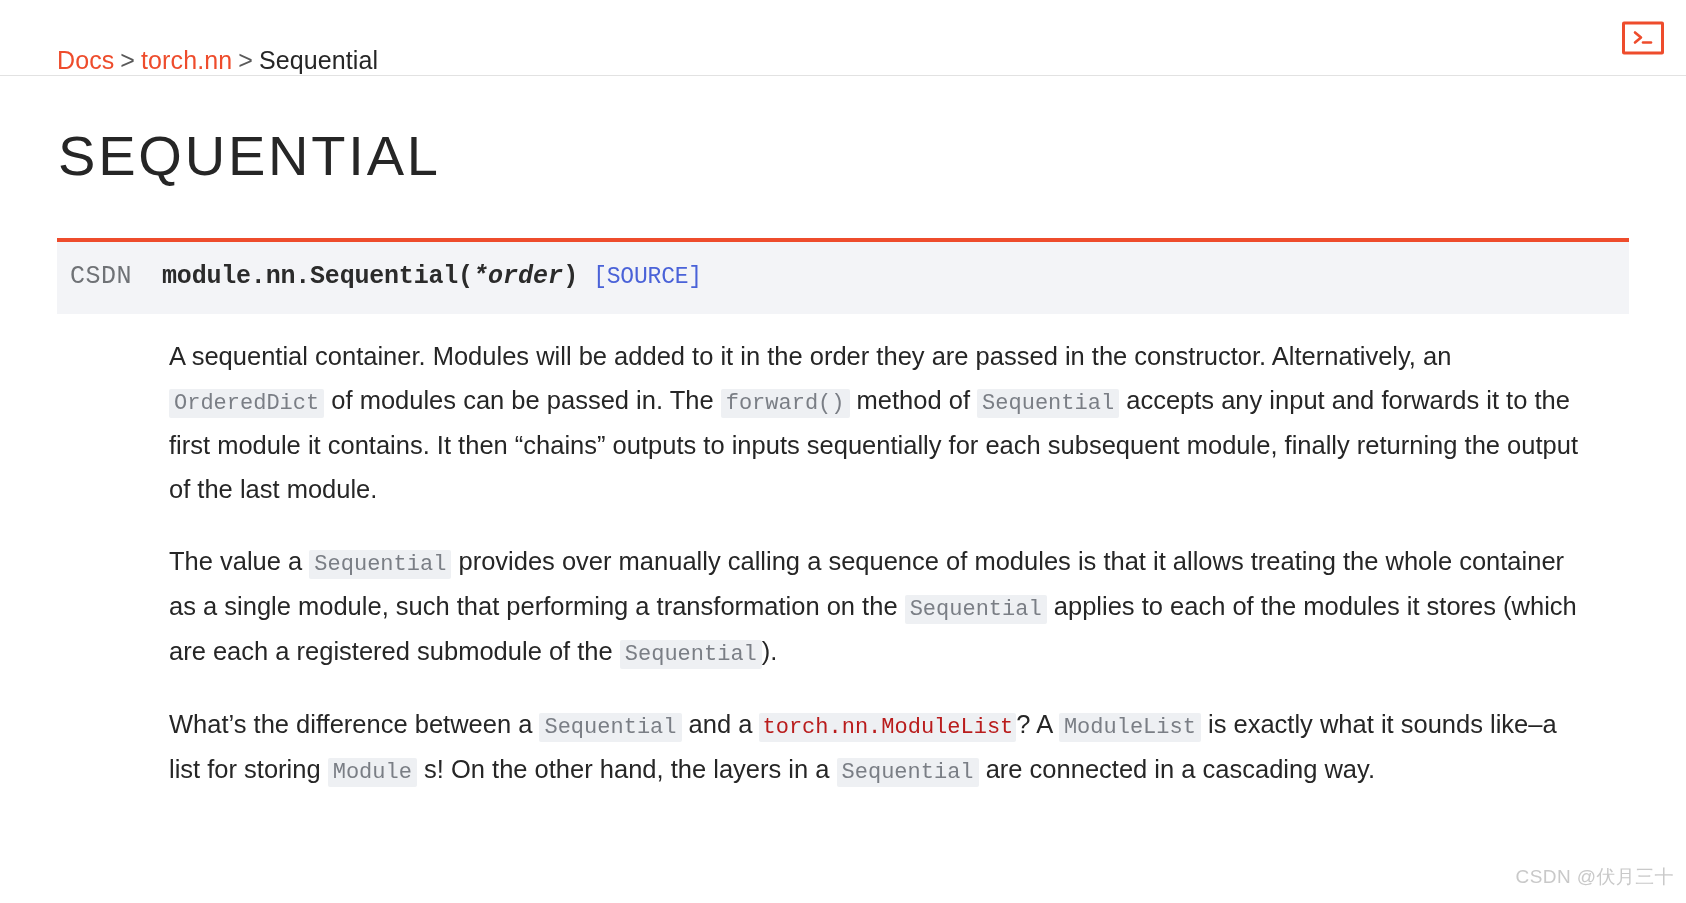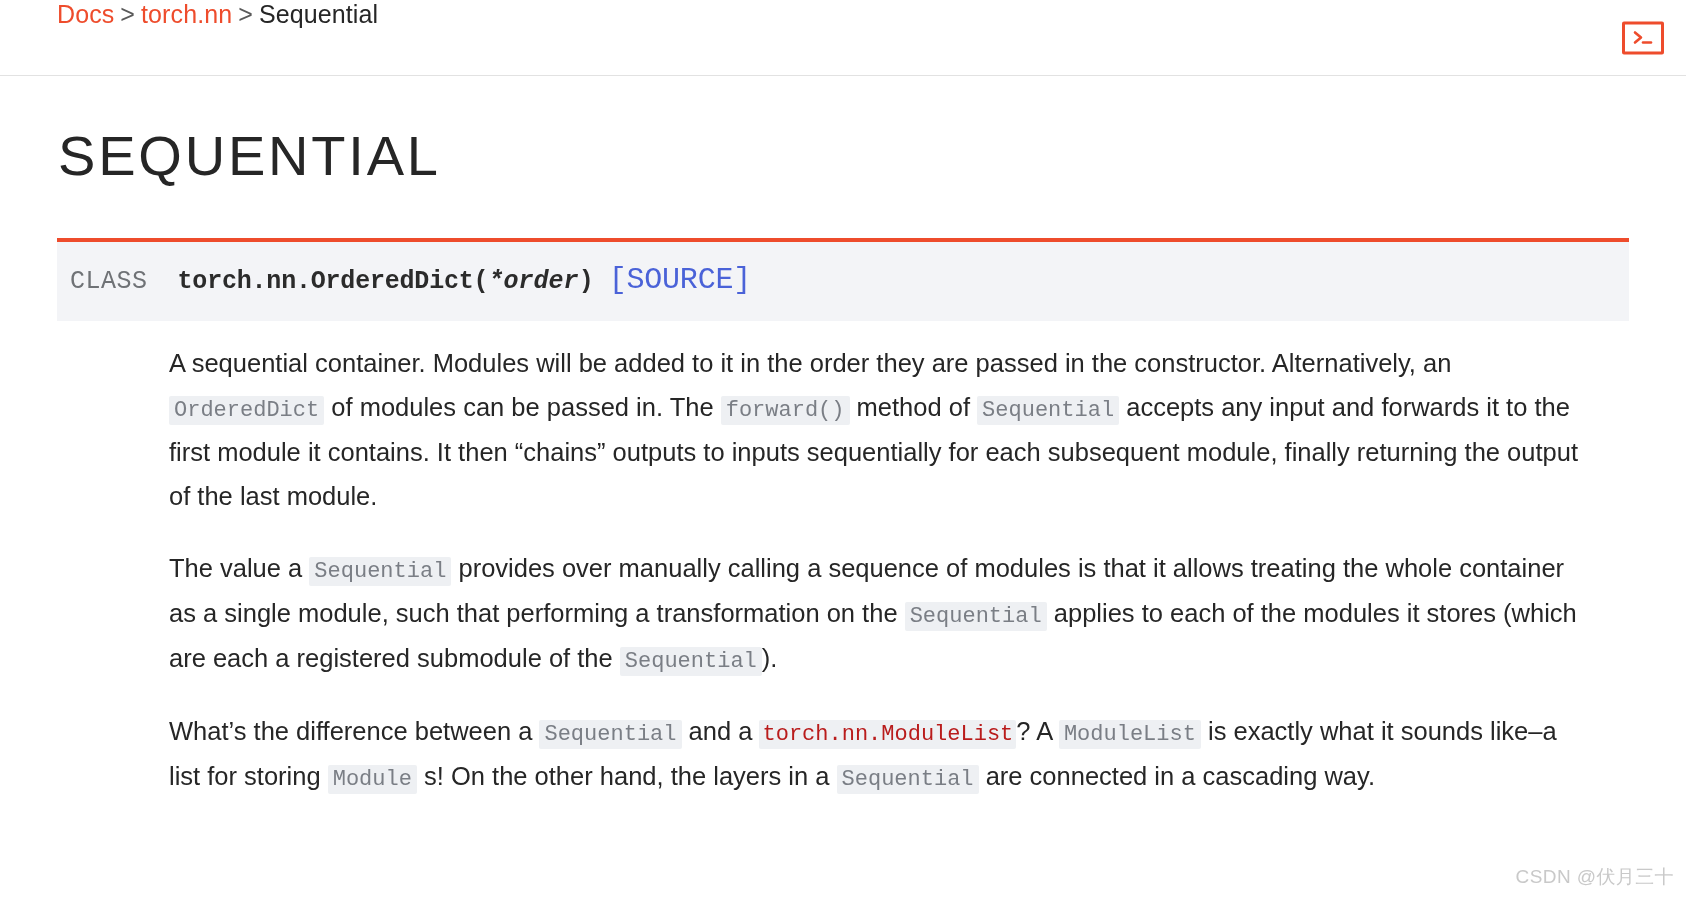--- a/index.html
+++ b/index.html
@@ -10,21 +10,21 @@
     font-family: "Liberation Sans", sans-serif;
     overflow: hidden;
   }
 
   
   .topbar {
     position: relative;
     height: 76px;
     border-bottom: 1px solid #e2e2e2;
     display: flex;
-    align-items: flex-start;
+    align-items: flex-end;
   }
   .breadcrumb {
     margin-left: 57px;
     font-size: 25px;
     color: #262626;
     letter-spacing: 0.1px;
     white-space: nowrap;
   }
   .breadcrumb .crumb-link {
     color: #ee4c2c;
@@ -94,21 +94,21 @@
     letter-spacing: -0.2px;
   }
   .sig-paren { color: #2b2b2b; font-weight: 700; }
   .sig-arg {
     color: #2b2b2b;
     font-style: italic;
     font-weight: 700;
   }
   .sig-source {
     color: #4a62d8;
-    font-size: 30px;
+    font-size: 23px;
     text-decoration: none;
     cursor: pointer;
     letter-spacing: -0.2px;
     text-align: center;
   }
 
   
   .prose {
     margin-left: 112px;
     margin-right: 42px;
@@ -170,21 +170,21 @@
       </svg>
     </span>
   </div>
 </div>
 
 <div class="page">
 
   <h1 class="page-title">SEQUENTIAL</h1>
 
   <div class="sig-wrap">
-    <div class="sig-line"><span class="sig-kw">CLASS</span>&nbsp;&nbsp;<span class="sig-name">torch.nn.OrderedDict</span><span class="sig-paren">(</span><span class="sig-arg">*order</span><span class="sig-paren">)</span>&nbsp;<a class="sig-source">[SOURCE]</a></div>
+    <div class="sig-line"><span class="sig-kw">CSDN</span>&nbsp;&nbsp;<span class="sig-name">module.nn.Sequential</span><span class="sig-paren">(</span><span class="sig-arg">*order</span><span class="sig-paren">)</span>&nbsp;<a class="sig-source">[SOURCE]</a></div>
   </div>
 
   <div class="prose">
 
     <p><span>A sequential container. Modules will be added to it in the order they are passed in the constructor. Alternatively, an </span><code class="inline">OrderedDict</code><span> of modules can be passed in. The </span><code class="inline">forward()</code><span> method of </span><code class="inline">Sequential</code><span> accepts any input and forwards it to the first module it contains. It then “chains” outputs to inputs sequentially for each subsequent module, finally returning the output of the last module.</span></p>
 
     <p><span>The value a </span><code class="inline">Sequential</code><span> provides over manually calling a sequence of modules is that it allows treating the whole container as a single module, such that performing a transformation on the </span><code class="inline">Sequential</code><span> applies to each of the modules it stores (which are each a registered submodule of the </span><code class="inline">Sequential</code><span>).</span></p>
 
     <p><span>What’s the difference between a </span><code class="inline">Sequential</code><span> and a </span><a class="code-link">torch.nn.ModuleList</a><span>? A </span><code class="inline">ModuleList</code><span> is exactly what it sounds like–a list for storing </span><code class="inline">Module</code><span> s! On the other hand, the layers in a </span><code class="inline">Sequential</code><span> are connected in a cascading way.</span></p>
 

